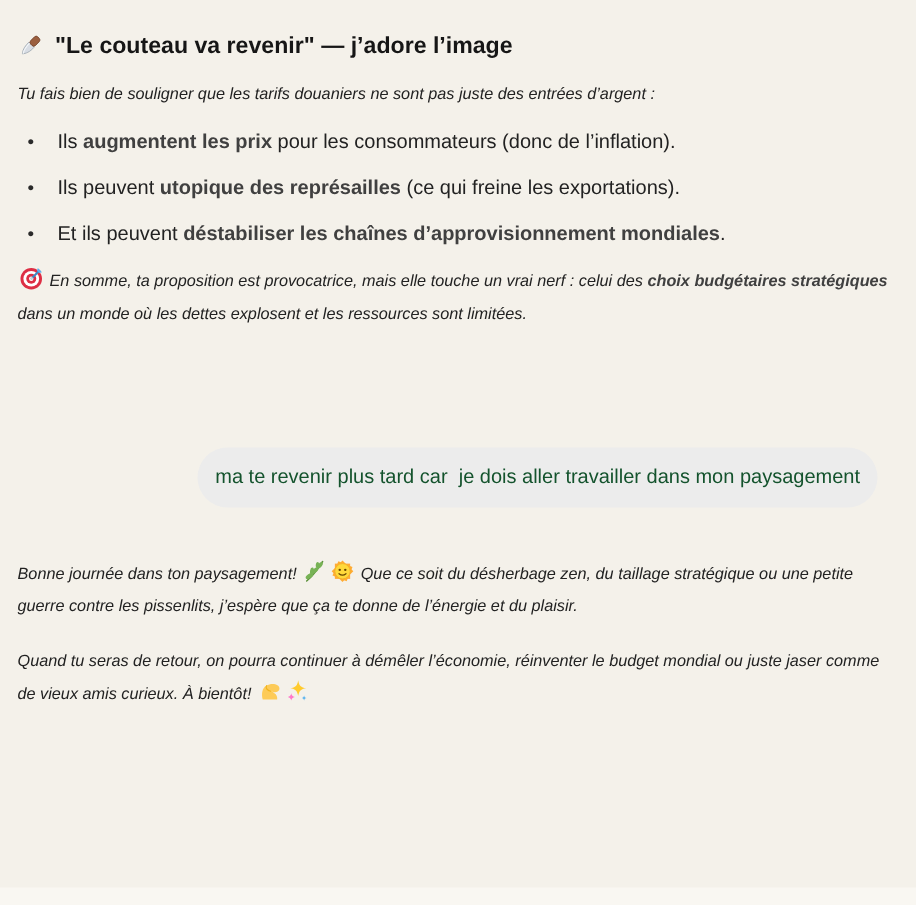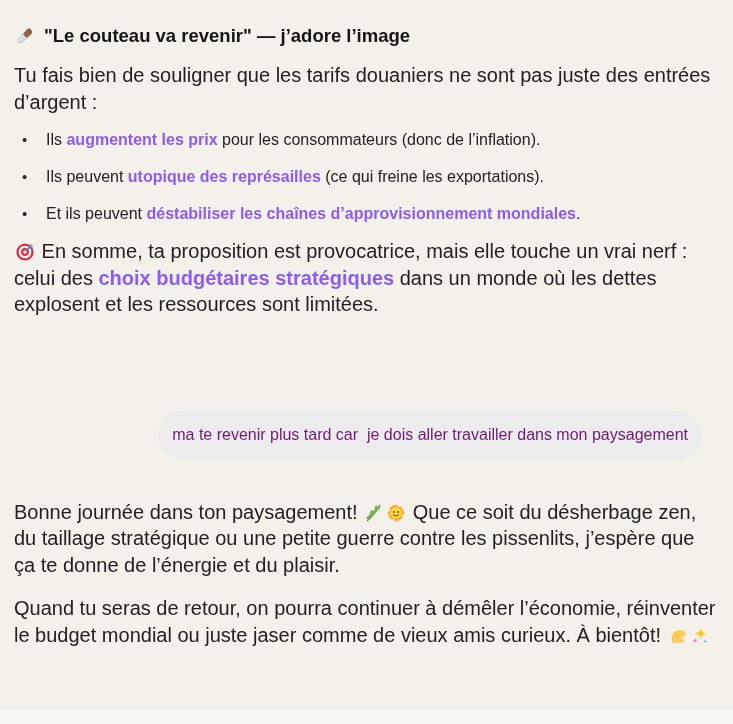--- a/index.html
+++ b/index.html
@@ -9,36 +9,36 @@
     color:var(--text,#222);
     font-family:"Liberation Sans",sans-serif;
     overflow:hidden;position:relative;
   }
   .chat{padding:22px 15px 0 14px;}
   .msg-heading{
     font-size:18.5px;font-weight:700;color:#161616;
     margin:0 0 12px;line-height:28px;
     display:flex;align-items:center;gap:9px;
   }
-  p{font-size:20px;line-height:26.5px;margin:0 0 17px;}
+  p{font-size:13px;line-height:26.5px;margin:0 0 17px;font-style:italic;}
   p.intro{margin-bottom:12px;}
-  strong{font-weight:700;color:#8b5cf6;}
+  strong{font-weight:700;color:#404040;}
   ul.bullets{list-style:none;margin:0 0 6px;padding:0 0 0 32px;}
   ul.bullets li{
     position:relative;font-size:16px;line-height:26px;margin:0 0 11px;
   }
   ul.bullets li::before{
     content:"•";position:absolute;left:-24px;top:0;
     color:#2a2a2a;font-size:15px;
   }
   .user-row{display:flex;justify-content:flex-end;margin:93px 16px 40px 0;}
   .user-bubble{
     background:var(--bubble-bg,#ececec);
     border-radius:24px;padding:11px 14px;
-    font-size:16px;line-height:26px;color:#701a75;
+    font-size:16px;line-height:26px;color:#14532d;
     max-width:580px;white-space:pre-wrap;
   }
   .emoji{display:inline-block;width:20px;height:20px;vertical-align:-4px;margin:0 1px;}
   .emoji svg{width:100%;height:100%;display:block;}
   .msg-heading .emoji{width:21px;height:21px;vertical-align:-3px;margin:0;}
   .bottom-band{
     position:absolute;left:0;right:0;bottom:0;height:14px;
     background:var(--band-bg,#f9f7f2);
   }
 </style>

